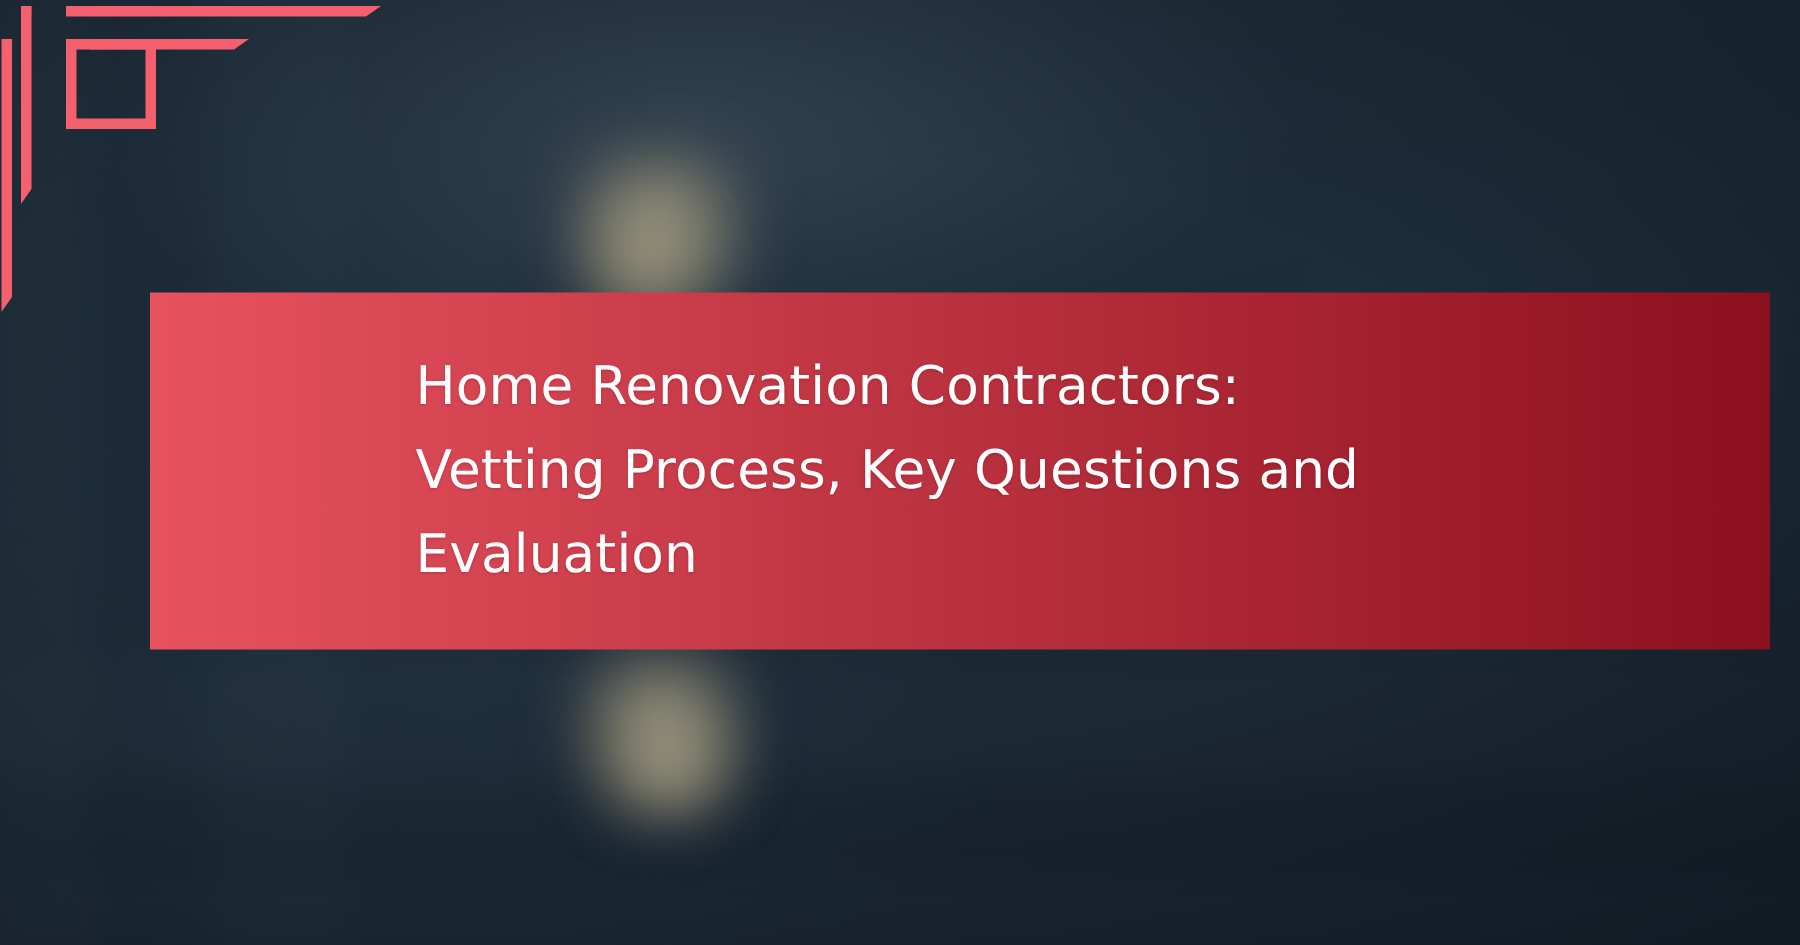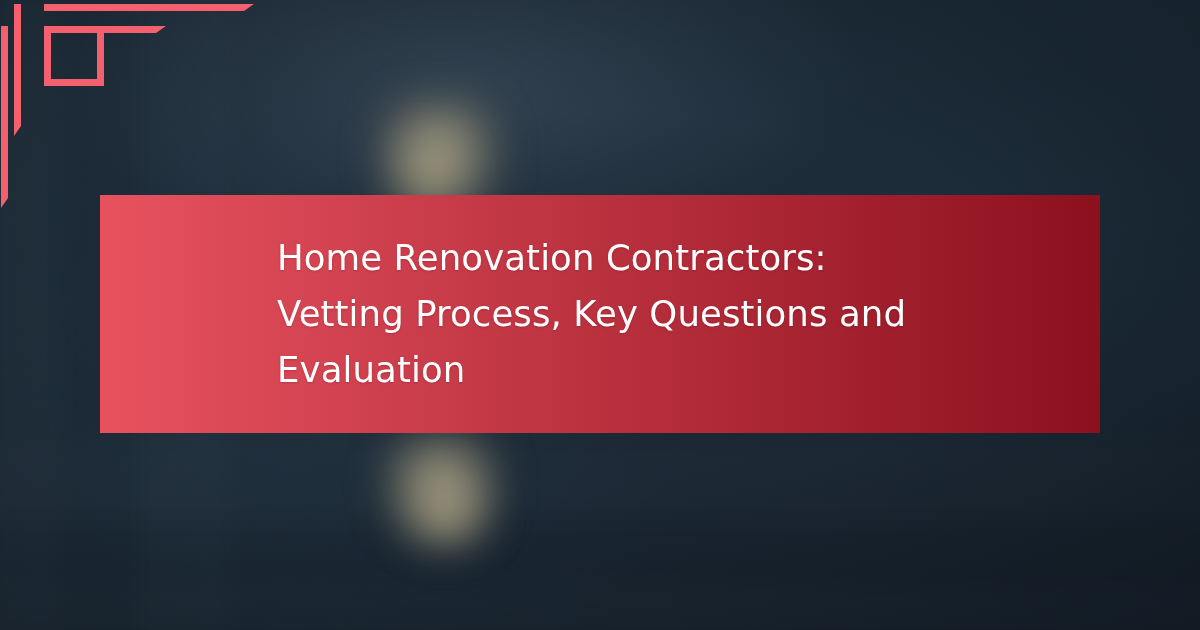--- a/index.html
+++ b/index.html
@@ -80,21 +80,21 @@
                   border-top:10px solid currentColor; border-right:7px solid transparent; }
   .tl-sq { left: 44px;  top: 26px;  width: 46px;  height: 46px;
            border: 7px solid currentColor; background: transparent; }
   .tl-dot{ left: 14px;  top: 4px;   width: 7px;   height: 7px; opacity: .55; }
 
   
   .title-banner {
     position: absolute;
     left: 100px;
     top: 195px;
-    width: 1000px;
+    width: 1080px;
     height: 238px;
     display: flex;
     align-items: center;
     box-sizing: border-box;
     padding: 0 60px 0 177px;
   }
   .title-text {
     color: #ffffff;
     font-size: 35.5px;
     line-height: 56px;

